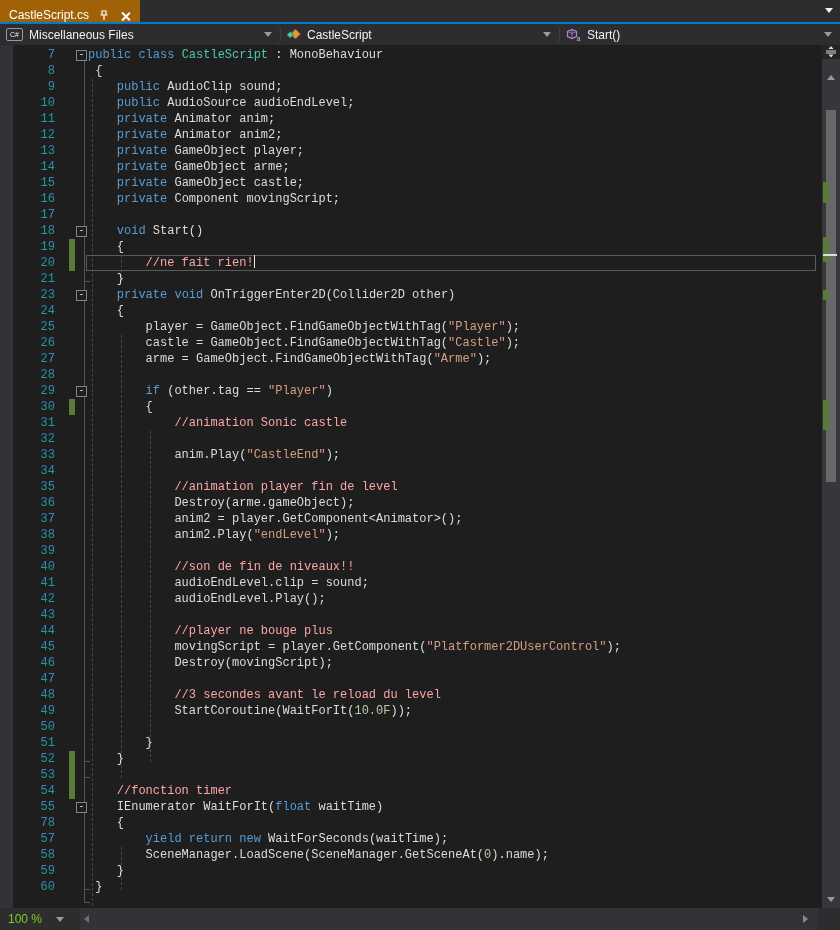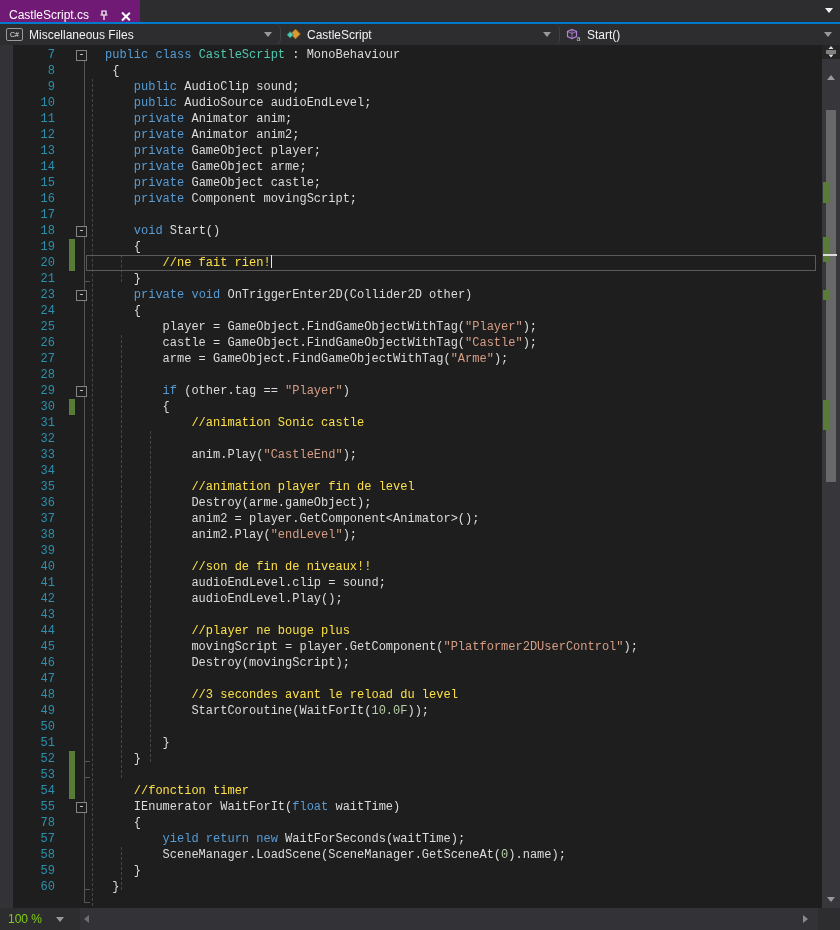--- a/index.html
+++ b/index.html
@@ -1,21 +1,21 @@
 <!DOCTYPE html>
 <html><head>
 <meta charset="utf-8">
 <style>
   html,body{margin:0;padding:0;background:#1e1e1e;}
   .window{position:relative;width:840px;height:930px;background:#2d2d30;overflow:hidden;
           font-family:"Liberation Sans",sans-serif;}
 
   
   .tabstrip{position:absolute;top:0;left:0;right:0;height:22px;background:#2d2d30;}
-  .tab{position:absolute;left:0;top:0;height:22px;background:#701a75;color:#ffffff;
+  .tab{position:absolute;left:0;top:0;height:22px;background:#a16207;color:#ffffff;
        display:flex;align-items:center;gap:9px;padding:4px 9px;font-size:12px;}
   .tab-label{white-space:nowrap;}
   .icon-btn{display:flex;align-items:center;justify-content:center;width:12px;height:12px;}
   .xicon{position:relative;width:9px;height:9px;}
   .xicon::before,.xicon::after{content:"";position:absolute;left:4px;top:0;width:1.5px;height:11px;background:#ffffff;}
   .xicon::before{transform:rotate(45deg);}
   .xicon::after{transform:rotate(-45deg);}
   .tab-underline{position:absolute;top:22px;left:0;right:0;height:2px;background:#007acc;}
   .docs-arrow{position:absolute;right:7px;top:8px;}
   .arr-down{width:0;height:0;border-left:4px solid transparent;border-right:4px solid transparent;border-top:5px solid #f1f1f1;}
@@ -34,23 +34,23 @@
   
   .editor{position:absolute;top:45px;left:0;width:822px;height:863px;background:#1e1e1e;overflow:hidden;
           font-family:"Liberation Mono","DejaVu Sans Mono",monospace;font-size:12px;}
   .indicator-margin{position:absolute;left:0;top:0;bottom:0;width:13px;background:#333337;}
   .rows{position:absolute;top:2px;left:0;width:822px;z-index:2;}
   .row{position:relative;height:16px;}
   .ln{position:absolute;left:0;width:55px;text-align:right;color:#2b91af;line-height:16px;}
   .chg{position:absolute;left:69px;top:0;width:6px;height:16px;background:#587c38;}
   .fold{position:absolute;left:76px;top:3px;width:9px;height:9px;border:1px solid #848484;background:#1e1e1e;
         color:#dcdcdc;font-size:10px;line-height:7px;text-align:center;z-index:4;cursor:pointer;}
-  .code{position:absolute;left:88px;top:0;white-space:pre;line-height:16px;color:#dcdcdc;z-index:3;padding-left:17px;}
+  .code{position:absolute;left:88px;top:0;white-space:pre;line-height:16px;color:#dcdcdc;z-index:3;}
   .tok-p{color:#dcdcdc}.tok-k{color:#569cd6}.tok-t{color:#4ec9b0}.tok-s{color:#d69d85}
-  .tok-c{color:#fde047}.tok-n{color:#b5cea8}
+  .tok-c{color:#fca5a5}.tok-n{color:#b5cea8}
   .curbox{position:absolute;left:86px;top:0;width:730px;height:16px;border:1px solid #5a5a5a;
           box-sizing:border-box;z-index:1;}
   .caret{display:inline-block;width:1px;height:13px;background:#e8e8e8;vertical-align:-2px;}
   .guide{position:absolute;width:0;border-left:1px dashed #464646;z-index:1;}
   .oline{position:absolute;left:84px;width:1px;background:#555558;z-index:1;}
   .otick{position:absolute;left:84px;width:6px;height:1px;background:#555558;z-index:1;}
 
   
   .vscroll{position:absolute;right:0;top:45px;width:18px;height:863px;background:#37373b;}
   .grip{position:absolute;top:0;left:0;width:18px;height:14px;background:#252526;display:flex;

